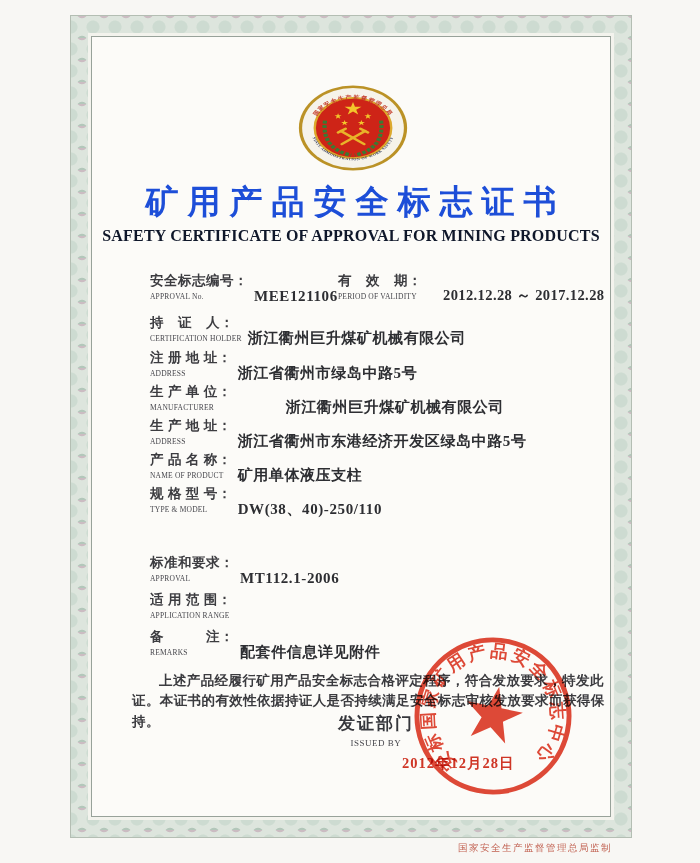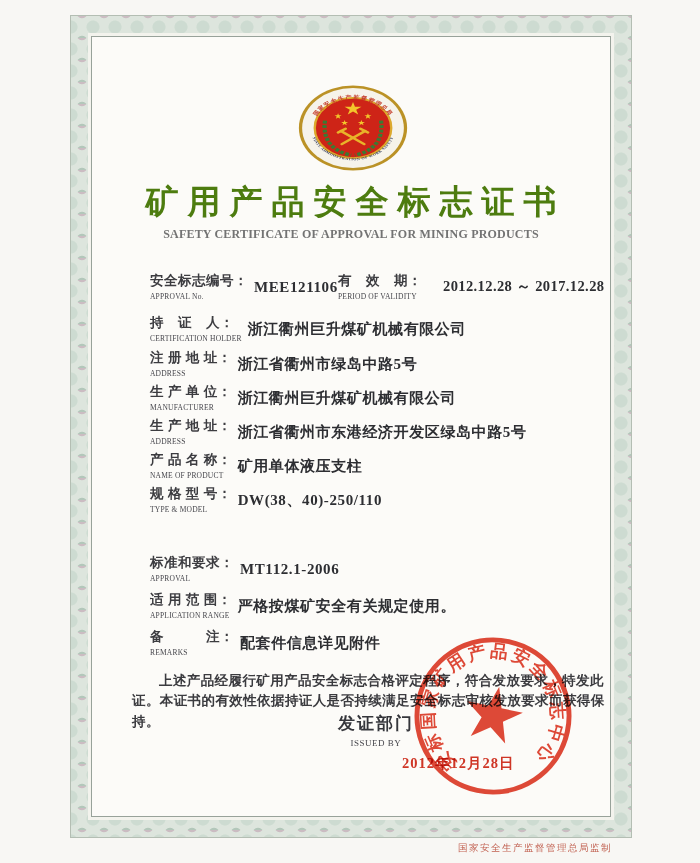--- a/index.html
+++ b/index.html
@@ -23,32 +23,32 @@
   }
   .frame-line{
     width:100%;height:100%;box-sizing:border-box;
     background:#fcfbf8;border:1px solid #98a29a;
     box-shadow:0 0 0 3px #f3f3ed;
   }
   .centered{position:absolute;left:70px;width:562px;text-align:center;}
   .emblem{position:absolute;left:297px;top:84px;width:112px;height:88px;}
   .title-cn{
     top:180px;font-size:33px;font-weight:bold;letter-spacing:9px;
-    color:#4d7c0f;text-indent:9px;white-space:nowrap;
+    color:#1d4ed8;text-indent:9px;white-space:nowrap;
   }
   .title-en{
-    top:227px;font-size:12px;font-weight:bold;color:#737373;letter-spacing:0.2px;
+    top:227px;font-size:16px;font-weight:bold;color:#0f172a;letter-spacing:0.2px;
   }
   .f-row{position:absolute;display:flex;align-items:flex-start;}
   .f-lbl{display:flex;flex-direction:column;flex:none;}
   .cn{font-size:13.5px;font-weight:bold;color:#3c3c40;white-space:pre;letter-spacing:0.5px;line-height:1.15;}
   .en{font-size:7.5px;color:#46464c;letter-spacing:0.2px;white-space:nowrap;margin-top:3px;}
   .f-val{
     font-size:15px;font-weight:bold;color:#2d2e32;margin-left:6px;
-    white-space:nowrap;letter-spacing:0.6px;line-height:1.1;margin-top:6px;
+    white-space:nowrap;letter-spacing:0.6px;line-height:1.1;margin-top:15px;
   }
   .f-val.small{font-size:14.5px;letter-spacing:0.4px;}
   .statement{
     position:absolute;left:132px;top:671px;width:474px;
     font-size:13.5px;font-weight:bold;color:#3b3b3f;
     line-height:1.5;text-indent:2em;letter-spacing:0.4px;
   }
   .issued{position:absolute;left:300px;top:712px;width:152px;text-align:center;}
   .issued .cn-big{font-size:17px;font-weight:bold;letter-spacing:2px;color:#35363b;}
   .issued .en{font-size:9px;letter-spacing:0.5px;}
@@ -132,21 +132,21 @@
   </div>
 
   <div class="f-row" style="left:150px;top:350px;">
     <div class="f-lbl">
       <span class="cn">注 册 地 址：</span>
       <span class="en">ADDRESS</span>
     </div>
     <div class="f-val">浙江省衢州市绿岛中路5号</div>
   </div>
 
-  <div class="f-row" style="left:150px;top:384px;">
+  <div class="f-row" style="left:150px;top:384px;gap:48px;">
     <div class="f-lbl">
       <span class="cn">生 产 单 位：</span>
       <span class="en">MANUFACTURER</span>
     </div>
     <div class="f-val">浙江衢州巨升煤矿机械有限公司</div>
   </div>
 
   <div class="f-row" style="left:150px;top:418px;">
     <div class="f-lbl">
       <span class="cn">生 产 地 址：</span>
@@ -177,21 +177,20 @@
       <span class="en">APPROVAL</span>
     </div>
     <div class="f-val">MT112.1-2006</div>
   </div>
 
   <div class="f-row" style="left:150px;top:592px;">
     <div class="f-lbl">
       <span class="cn">适 用 范 围：</span>
       <span class="en">APPLICATION RANGE</span>
     </div>
-    <div class="f-val">严格按煤矿安全有关规定使用。</div>
   </div>
 
   <div class="f-row" style="left:150px;top:629px;">
     <div class="f-lbl">
       <span class="cn">备　　　注：</span>
       <span class="en">REMARKS</span>
     </div>
     <div class="f-val">配套件信息详见附件</div>
   </div>
 

